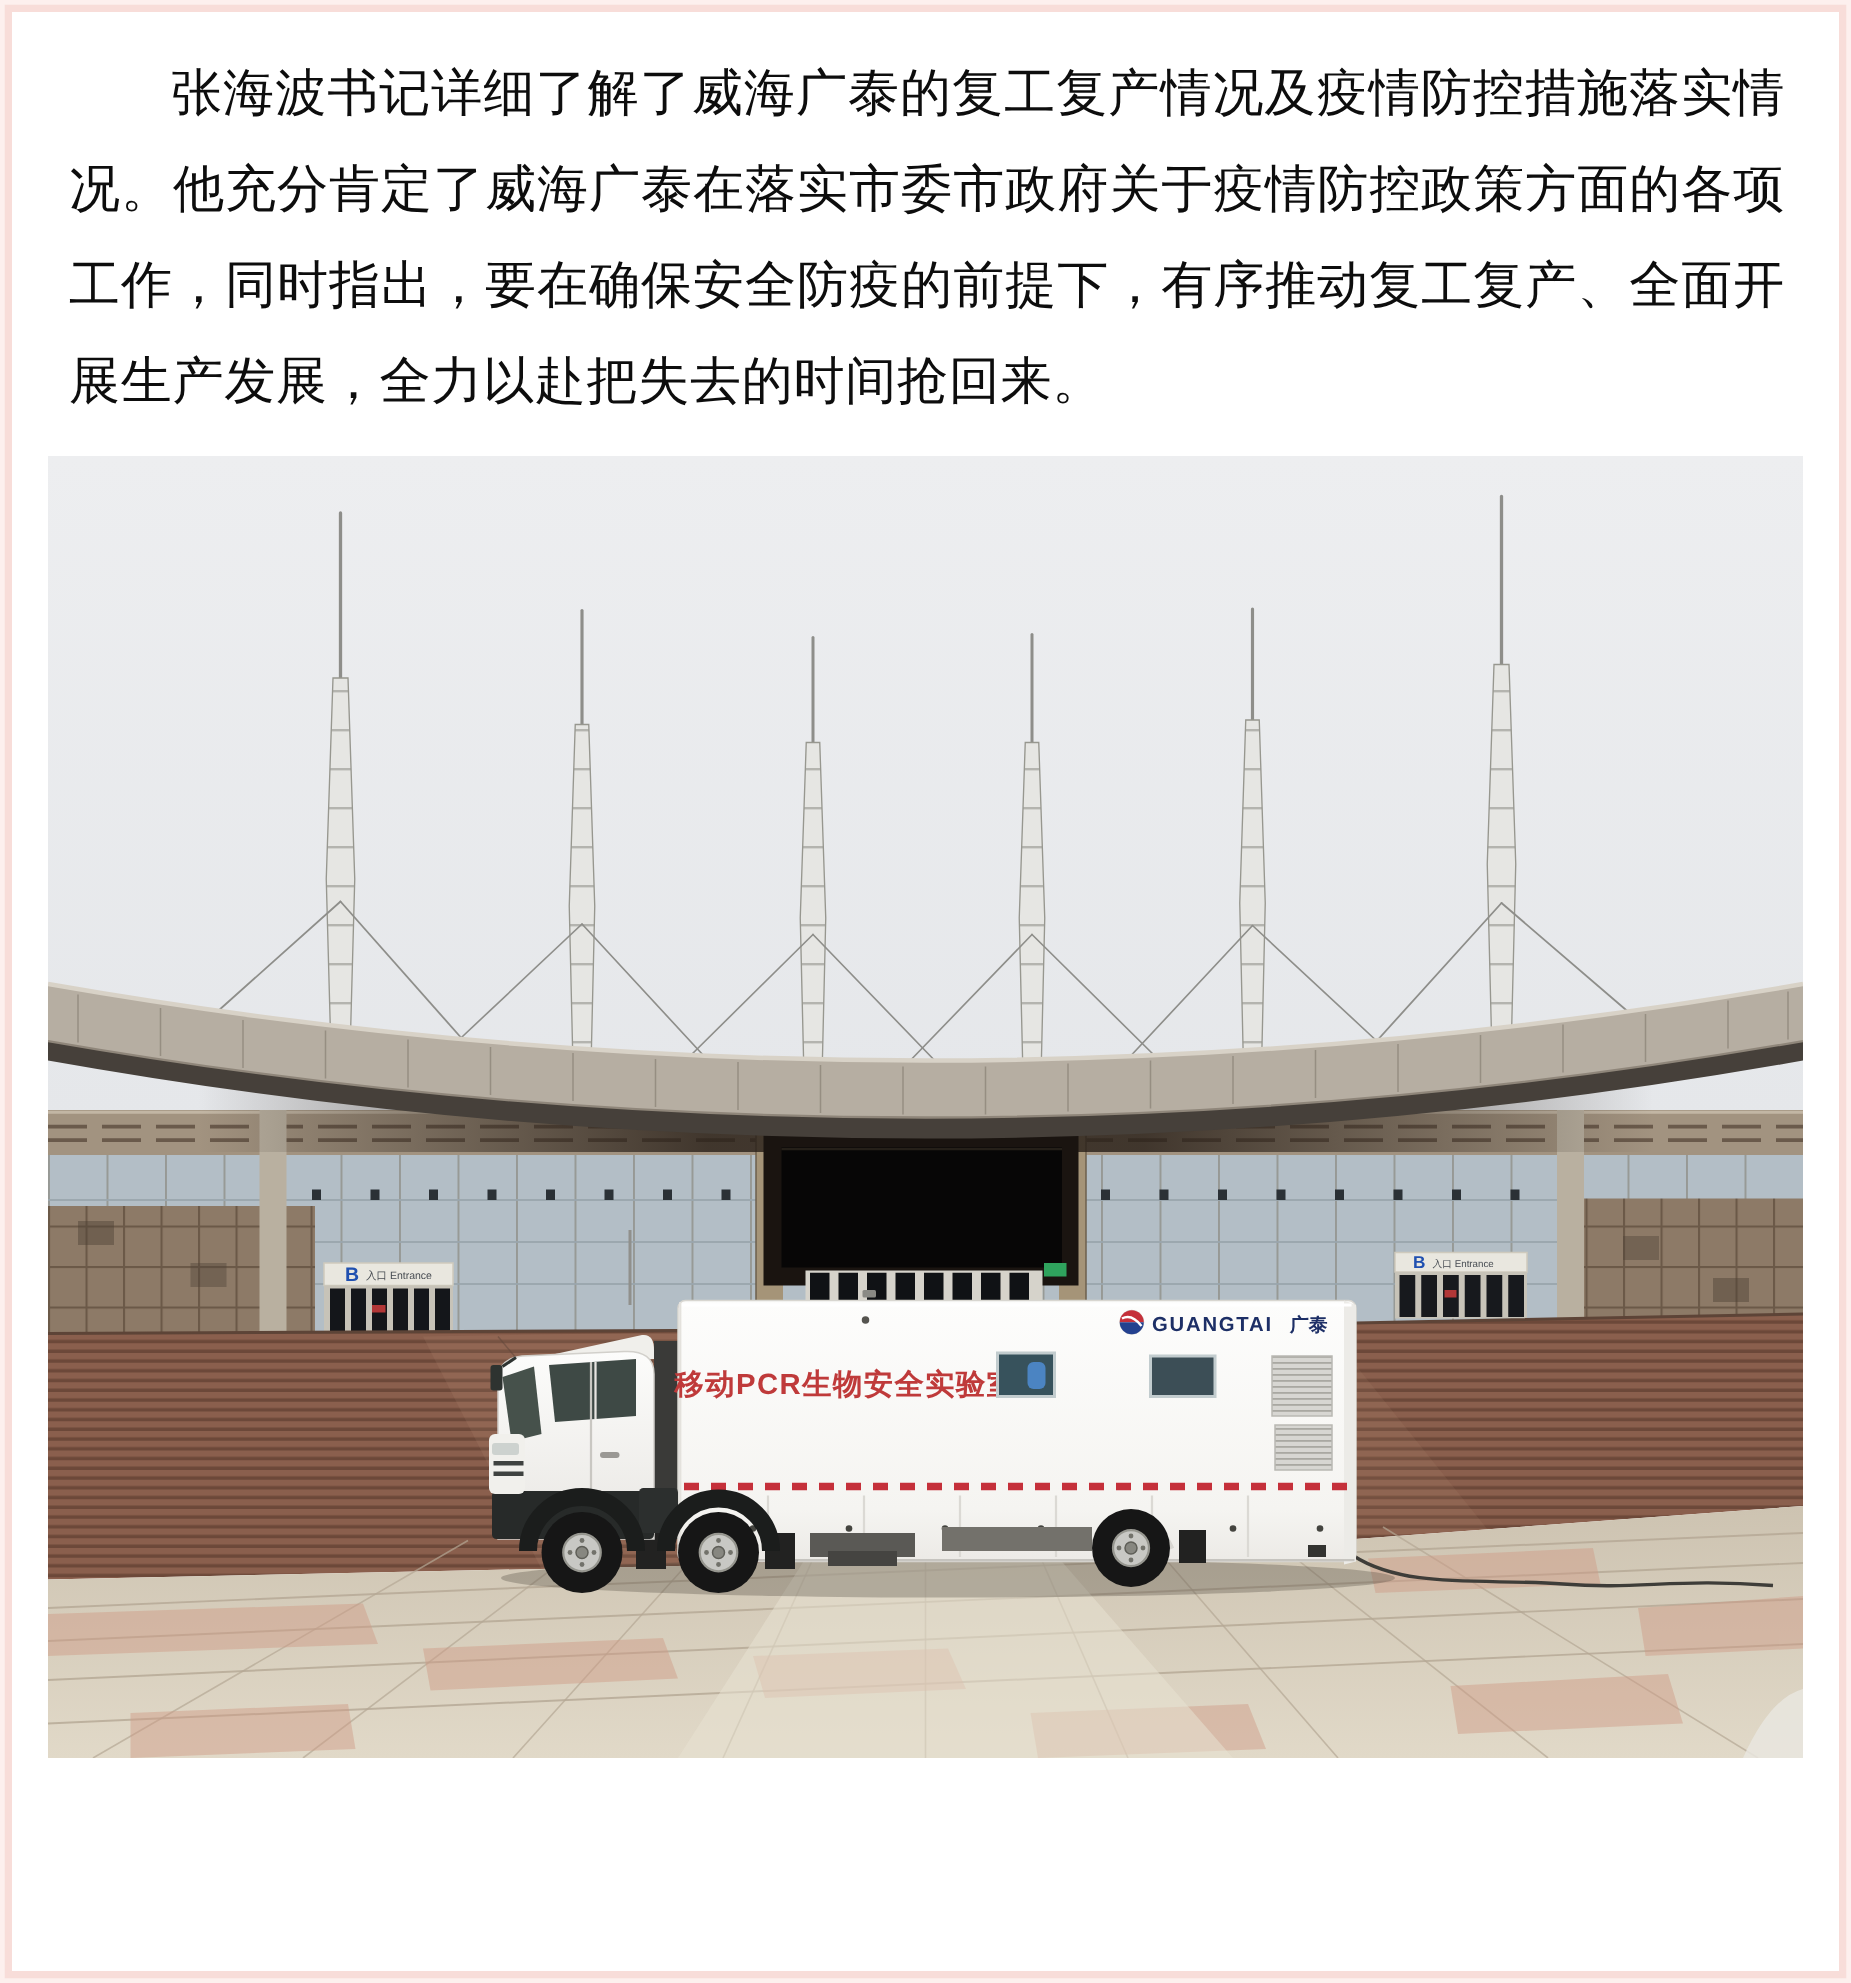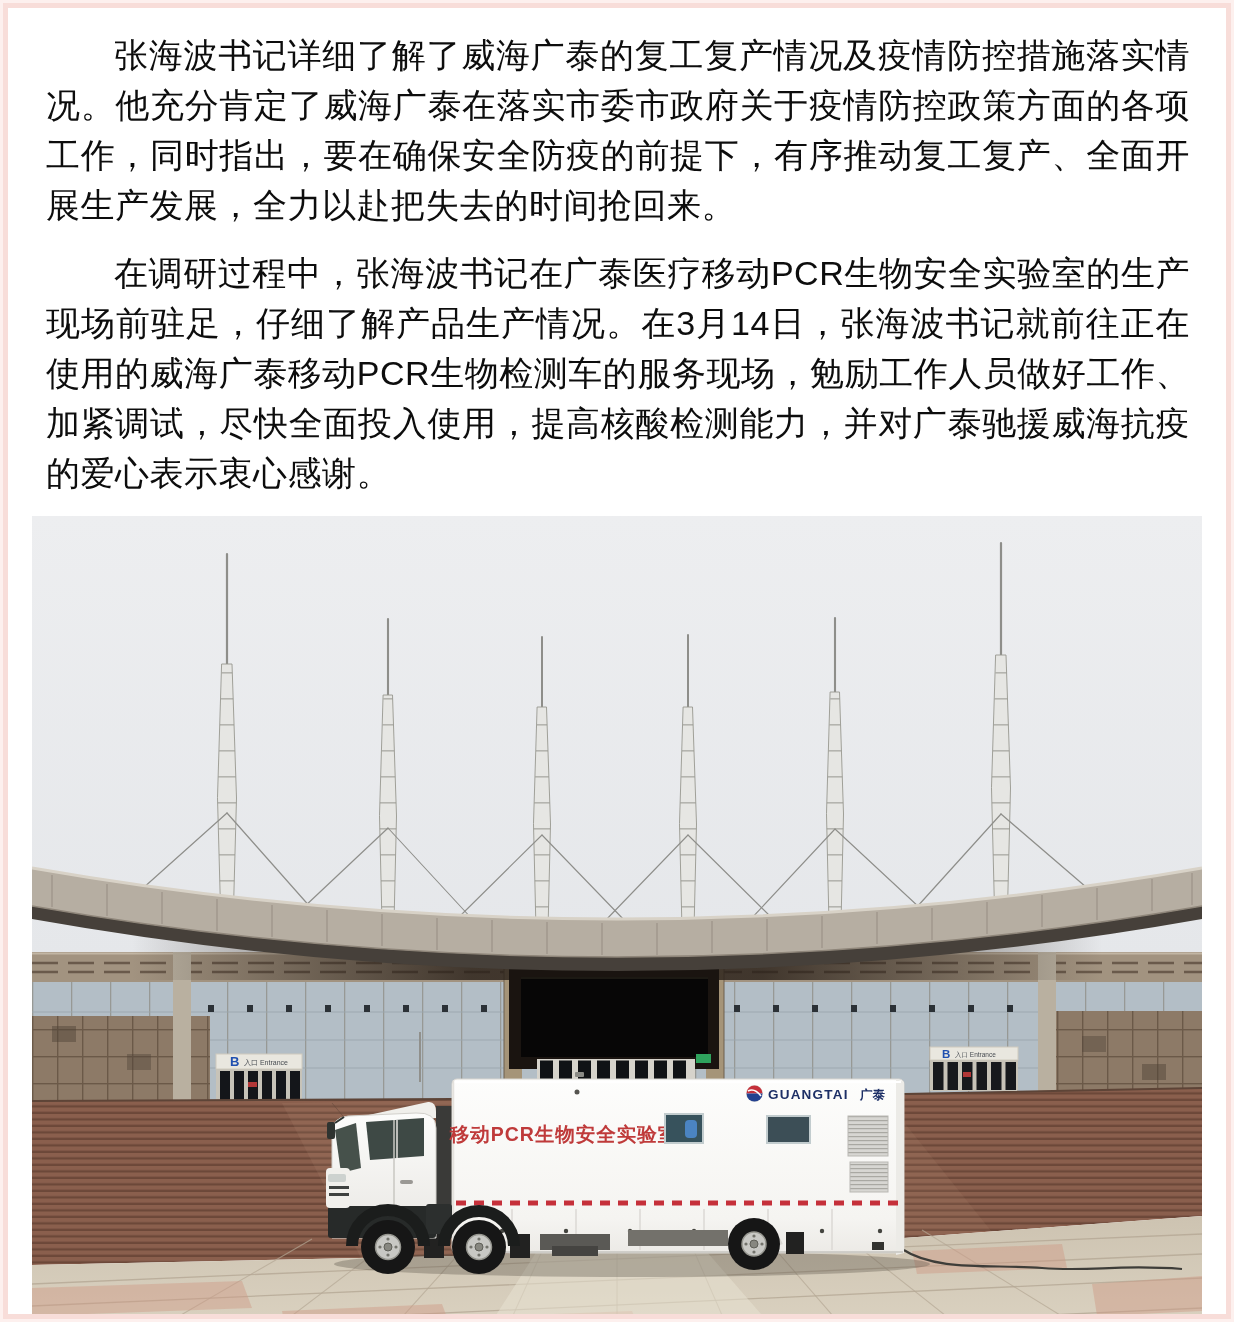--- a/index.html
+++ b/index.html
@@ -19,41 +19,40 @@
     border:5px solid #f8ddd9;
     background:#ffffff;
     overflow:hidden;
   }
   article{
     padding:22px 36px 0 38px;
   }
   article p{
     margin:0 0 18px 0;
     font-size:34px;
-    line-height:50px;
+    line-height:64px;
     color:#0d0d0d;
     text-align:justify;
     text-indent:2em;
     letter-spacing:0.5px;
   }
   figure{
     margin:8px 0 0 24px;
     width:1170px;height:868px;
     line-height:0;
   }
 </style>
 </head>
 <body>
 
 <div class="page">
   <div class="inner">
 
     <article>
       <p>张海波书记详细了解了威海广泰的复工复产情况及疫情防控措施落实情况。他充分肯定了威海广泰在落实市委市政府关于疫情防控政策方面的各项工作，同时指出，要在确保安全防疫的前提下，有序推动复工复产、全面开展生产发展，全力以赴把失去的时间抢回来。</p>
-      <p>在调研过程中，张海波书记在广泰医疗移动PCR生物安全实验室的生产现场前驻足，仔细了解产品生产情况。在3月14日，张海波书记就前往正在使用的威海广泰移动PCR生物检测车的服务现场，勉励工作人员做好工作、加紧调试，尽快全面投入使用，提高核酸检测能力，并对广泰驰援威海抗疫的爱心表示衷心感谢。</p>
     </article>
 
     <figure>
       <svg width="1170" height="868" viewBox="0 0 1170 868" xmlns="http://www.w3.org/2000/svg">
         <defs>
           <linearGradient id="skyG" x1="0" y1="0" x2="0" y2="1">
             <stop offset="0" stop-color="#edeef0"></stop>
               <stop offset="1" stop-color="#e5e7ea"></stop>
           </linearGradient>
           <linearGradient id="plazaG" x1="0" y1="0" x2="0" y2="1">

